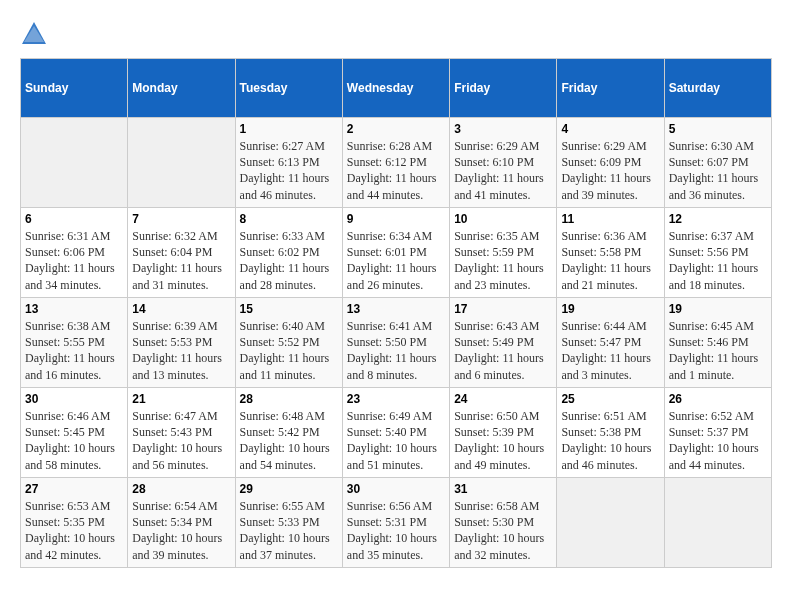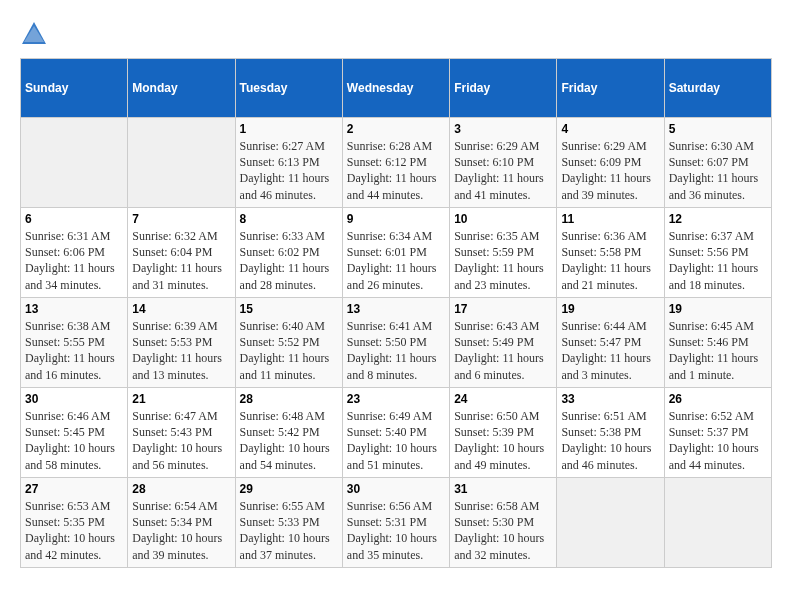--- a/index.html
+++ b/index.html
@@ -219,21 +219,21 @@
         </td>
         <td>
           <span class="day-num">23</span>
           <div class="cell-content">Sunrise: 6:49 AM<br>Sunset: 5:40 PM<br>Daylight: 10 hours and 51 minutes.</div>
         </td>
         <td>
           <span class="day-num">24</span>
           <div class="cell-content">Sunrise: 6:50 AM<br>Sunset: 5:39 PM<br>Daylight: 10 hours and 49 minutes.</div>
         </td>
         <td>
-          <span class="day-num">33</span>
+          <span class="day-num">25</span>
           <div class="cell-content">Sunrise: 6:51 AM<br>Sunset: 5:38 PM<br>Daylight: 10 hours and 46 minutes.</div>
         </td>
         <td>
           <span class="day-num">26</span>
           <div class="cell-content">Sunrise: 6:52 AM<br>Sunset: 5:37 PM<br>Daylight: 10 hours and 44 minutes.</div>
         </td>
       </tr>
       <tr>
         <td>
           <span class="day-num">27</span>

